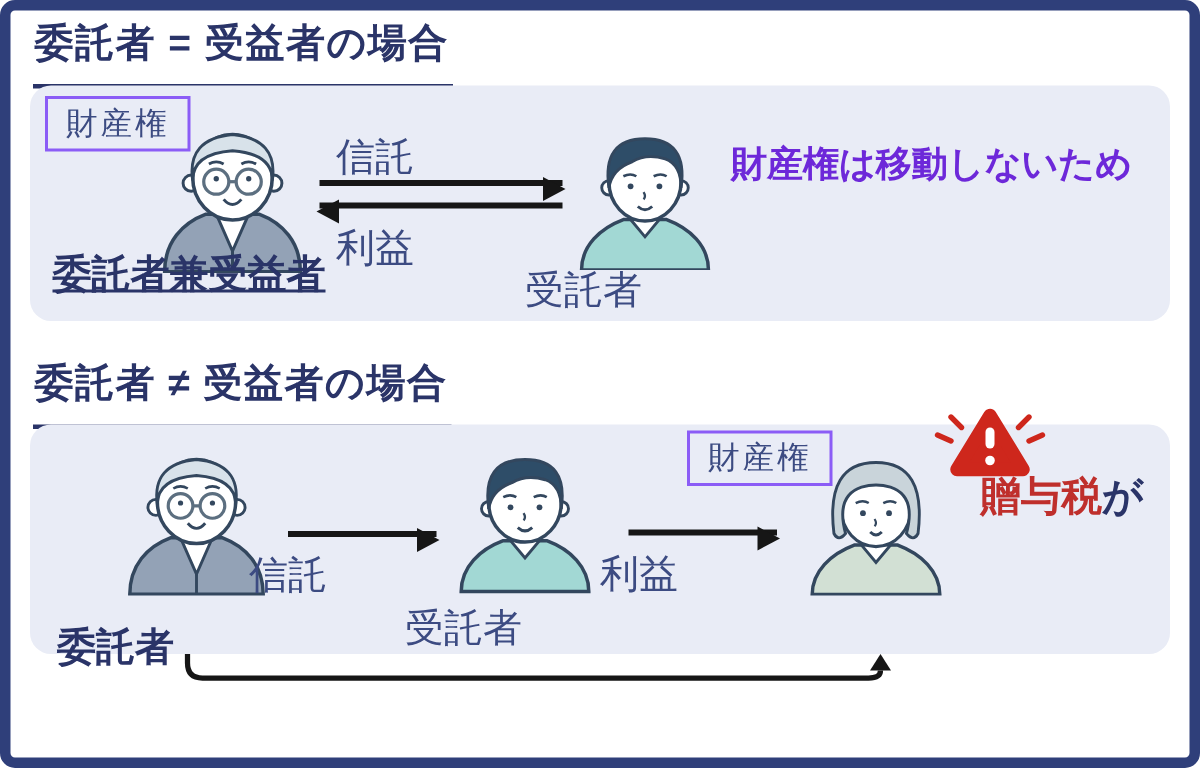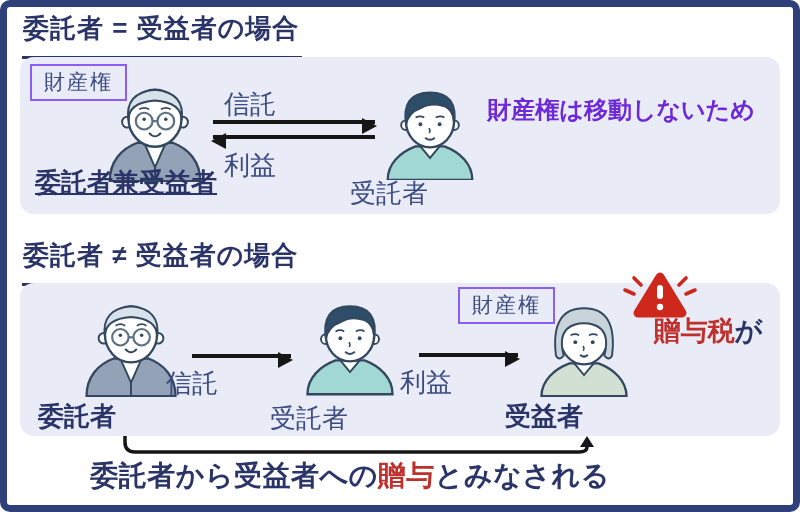--- a/index.html
+++ b/index.html
@@ -112,21 +112,21 @@
     <path d="M33,44 Q29,16 60,13 Q91,16 87,44 Q87,26 60,24 Q33,26 33,44 Z" fill="#d8e2ea" stroke="#33475e" stroke-width="2"></path>
     <circle cx="49" cy="45" r="8.5" fill="none" stroke="#5c6f80" stroke-width="2.2"></circle>
     <circle cx="71" cy="45" r="8.5" fill="none" stroke="#5c6f80" stroke-width="2.2"></circle>
     <path d="M57.5,45 h5" stroke="#5c6f80" stroke-width="2.2"></path>
     <circle cx="49" cy="43" r="1.8" fill="#33475e"></circle>
     <circle cx="71" cy="43" r="1.8" fill="#33475e"></circle>
     <path d="M44,33 q5,-3 10,0 M66,33 q5,-3 10,0" stroke="#33475e" stroke-width="1.8" fill="none"></path>
     <path d="M54,57 q6,7 12,0" stroke="#33475e" stroke-width="2" fill="none"></path>
   </svg>
 
-  <div class="abs lbl bold" style="left:38px;top:399px;width:180px;">委託者</div>
+  <div class="abs lbl bold" style="left:38px;top:414px;width:180px;">委託者</div>
 
   <div class="arrow" style="left:192px;top:354px;width:99px;">
     <span class="ah r"></span>
   </div>
   <div class="abs lbl" style="left:166px;top:366px;width:130px;">信託</div>
 
   <svg class="abs" style="left:292px;top:292px;" width="116" height="104" viewBox="0 0 120 104">
     <path d="M16,104 C16,87 29,75 45,69 L75,69 C91,75 104,87 104,104 Z" fill="#a2d8d4" stroke="#33475e" stroke-width="2.4"></path>
     <path d="M50,69 L60,81 L70,69 Z" fill="#ffffff" stroke="#33475e" stroke-width="2"></path>
     <circle cx="35" cy="47" r="5" fill="#ffffff" stroke="#33475e" stroke-width="2"></circle>
@@ -156,36 +156,32 @@
     <path d="M50,70 L60,82 L70,70 Z" fill="#ffffff" stroke="#33475e" stroke-width="2"></path>
     <ellipse cx="60" cy="45" rx="24" ry="26" fill="#ffffff" stroke="#33475e" stroke-width="2.2"></ellipse>
     <path d="M31,62 Q25,13 60,13 Q95,13 89,62 Q86,68 81,62 Q88,36 70,30 Q60,27 50,30 Q32,36 39,62 Q34,68 31,62 Z" fill="#c9d4da" stroke="#33475e" stroke-width="2"></path>
     <circle cx="51" cy="48" r="2" fill="#33475e"></circle>
     <circle cx="69" cy="48" r="2" fill="#33475e"></circle>
     <path d="M46,41 q5,-2.5 9,0 M65,41 q5,-2.5 9,0" stroke="#33475e" stroke-width="1.7" fill="none"></path>
     <path d="M59,52 q2,3 0,5" stroke="#33475e" stroke-width="1.5" fill="none"></path>
     <path d="M56,61 q4,4 8,0" stroke="#33475e" stroke-width="2" fill="none"></path>
   </svg>
 
-  <div class="abs lbl bold" style="left:505px;top:399px;width:160px;">受益者</div>
 
   <svg class="abs" style="left:615px;top:266px;" width="90" height="58" viewBox="0 0 90 58">
     <polygon points="45,11 67,47 23,47" fill="#ce271c" stroke="#ce271c" stroke-width="9" stroke-linejoin="round"></polygon>
     <rect x="42" y="19" width="6" height="14" rx="3" fill="#ffffff"></rect>
     <circle cx="45" cy="41" r="3.2" fill="#ffffff"></circle>
     <path d="M19,12 L26,19 M10,24 L19,28 M71,12 L64,19 M80,24 L71,28" stroke="#ce271c" stroke-width="3.6" stroke-linecap="round" fill="none"></path>
   </svg>
 
   <div class="abs warn-text" style="left:632px;top:313px;width:152px;">
     <div><span class="red">贈与税</span><span>が</span></div>
   </div>
 
   <svg class="abs" style="left:117px;top:436px;" width="486" height="20" viewBox="0 0 486 20">
     <path d="M8,0 L8,6 Q8,16 18,16 L462,16 Q470,16 470,11" fill="none" stroke="#161616" stroke-width="3.5"></path>
     <polygon points="463,11 477,11 470,0" fill="#161616"></polygon>
   </svg>
 
-  <div class="abs note" style="left:60px;top:457px;width:580px;">
-    <span>委託者から受益者への</span><span class="red">贈与</span><span>とみなされる</span>
-  </div>
 
   <div class="frame-border"></div>
 </div>
 
 </body></html>

